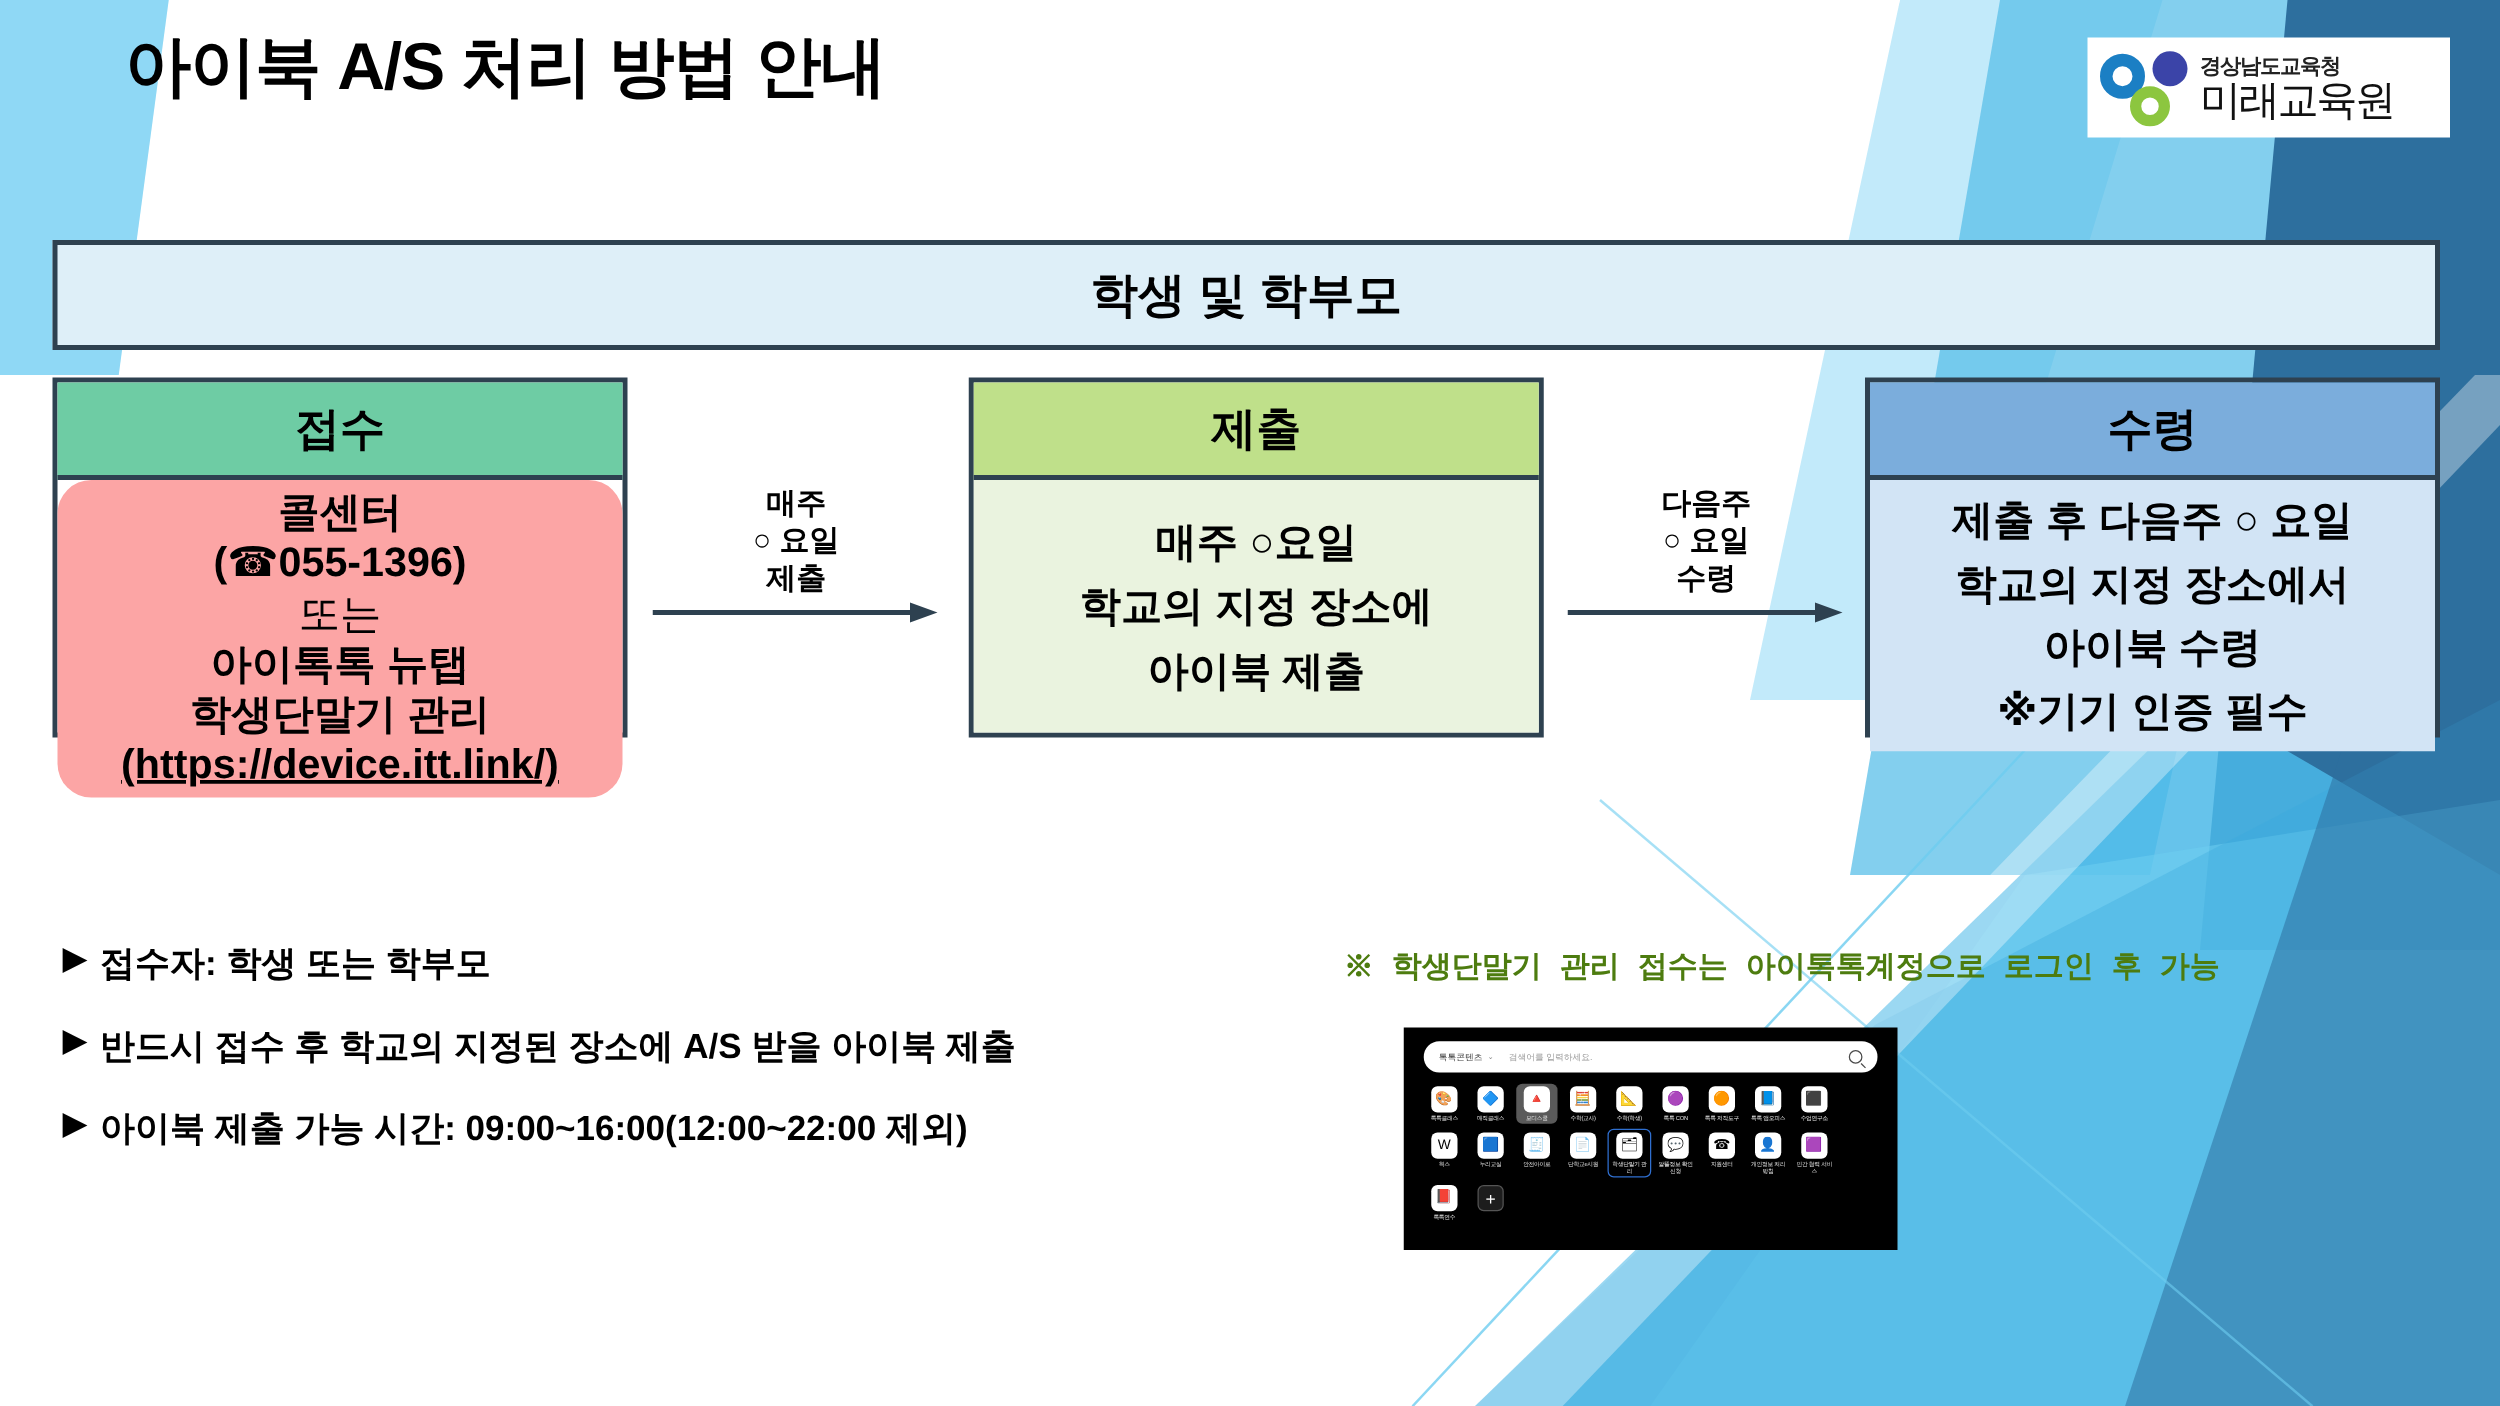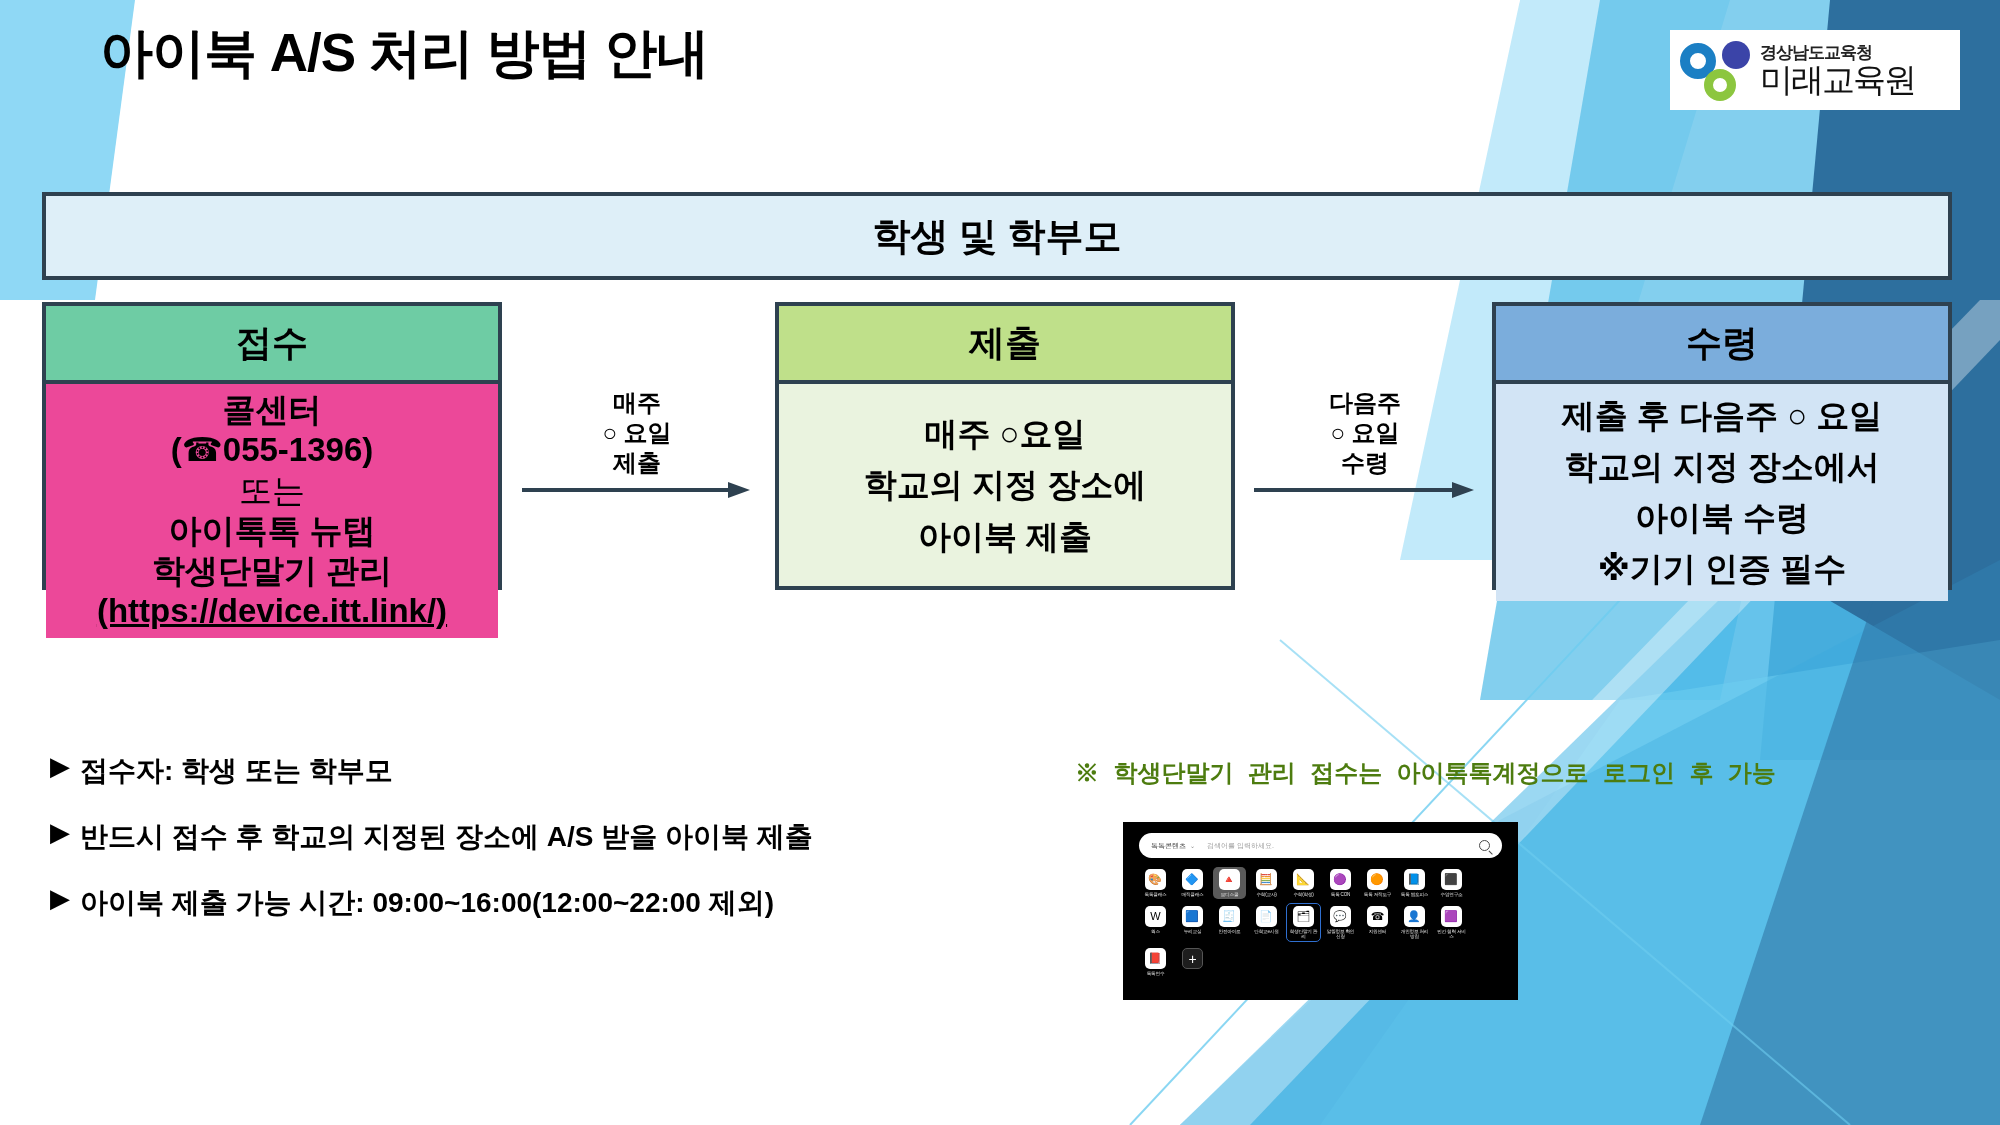--- a/index.html
+++ b/index.html
@@ -100,21 +100,21 @@
     text-align: center;
     padding: 6px 6px;
   }
   .fb-line { font-size: 33px; font-weight: 700; color: #000; line-height: 1.22; white-space: nowrap; }
   .fb-line.thin { font-weight: 400; }
   .fb-line.link { text-decoration: underline; font-weight: 700; }
   .fb-line.wide { line-height: 1.55; }
 
   
   .b1 .fb-head { background: #6ecca4; }
-  .b1 .fb-body { background: #ec4899; }
+  .b1 .fb-body { background: #fca5a5; border-radius: 27px; }
   .b2 .fb-head { background: #bfe08a; }
   .b2 .fb-body { background: #eaf3df; }
   .b3 .fb-head { background: #7badDC; }
   .b3 .fb-body { background: #d2e4f5; }
 
   
   .arrow-group { position: absolute; z-index: 5; text-align: center; }
   .arrow-group.a1 { left: 512px; top: 388px; width: 250px; }
   .arrow-group.a2 { left: 1245px; top: 388px; width: 240px; }
   .arrow-label { font-size: 24px; font-weight: 700; color: #000; line-height: 1.25; }

